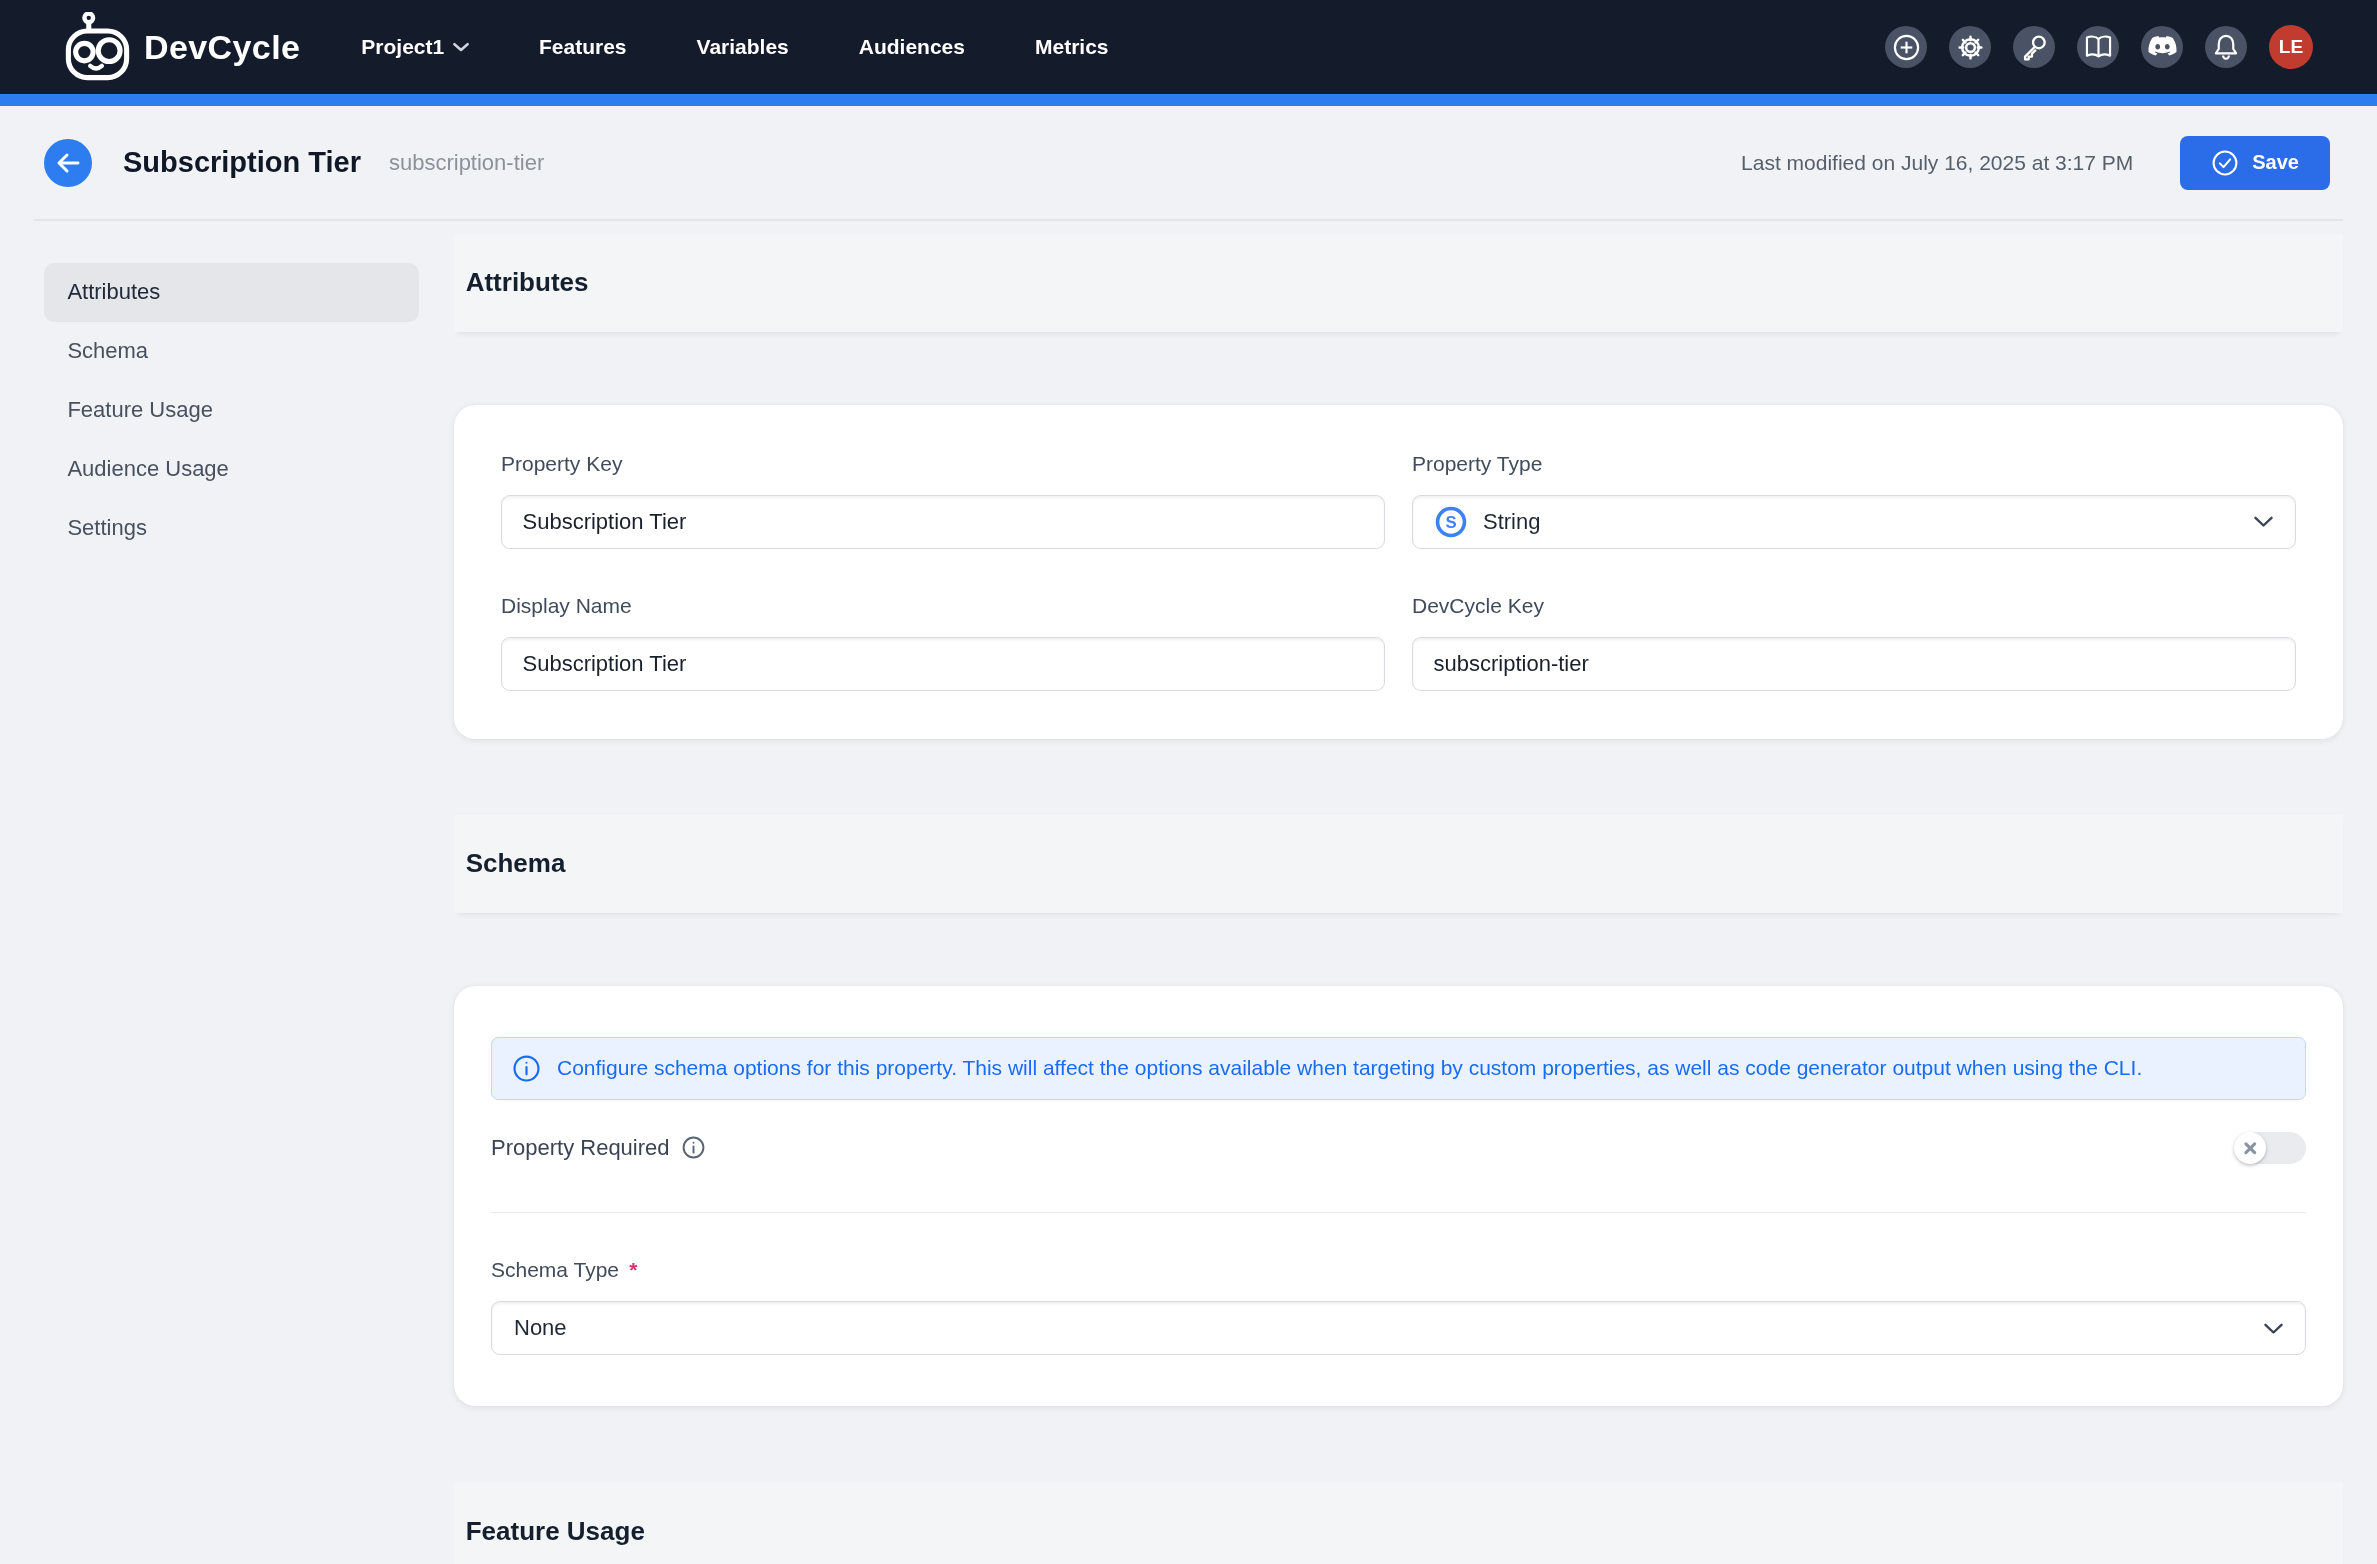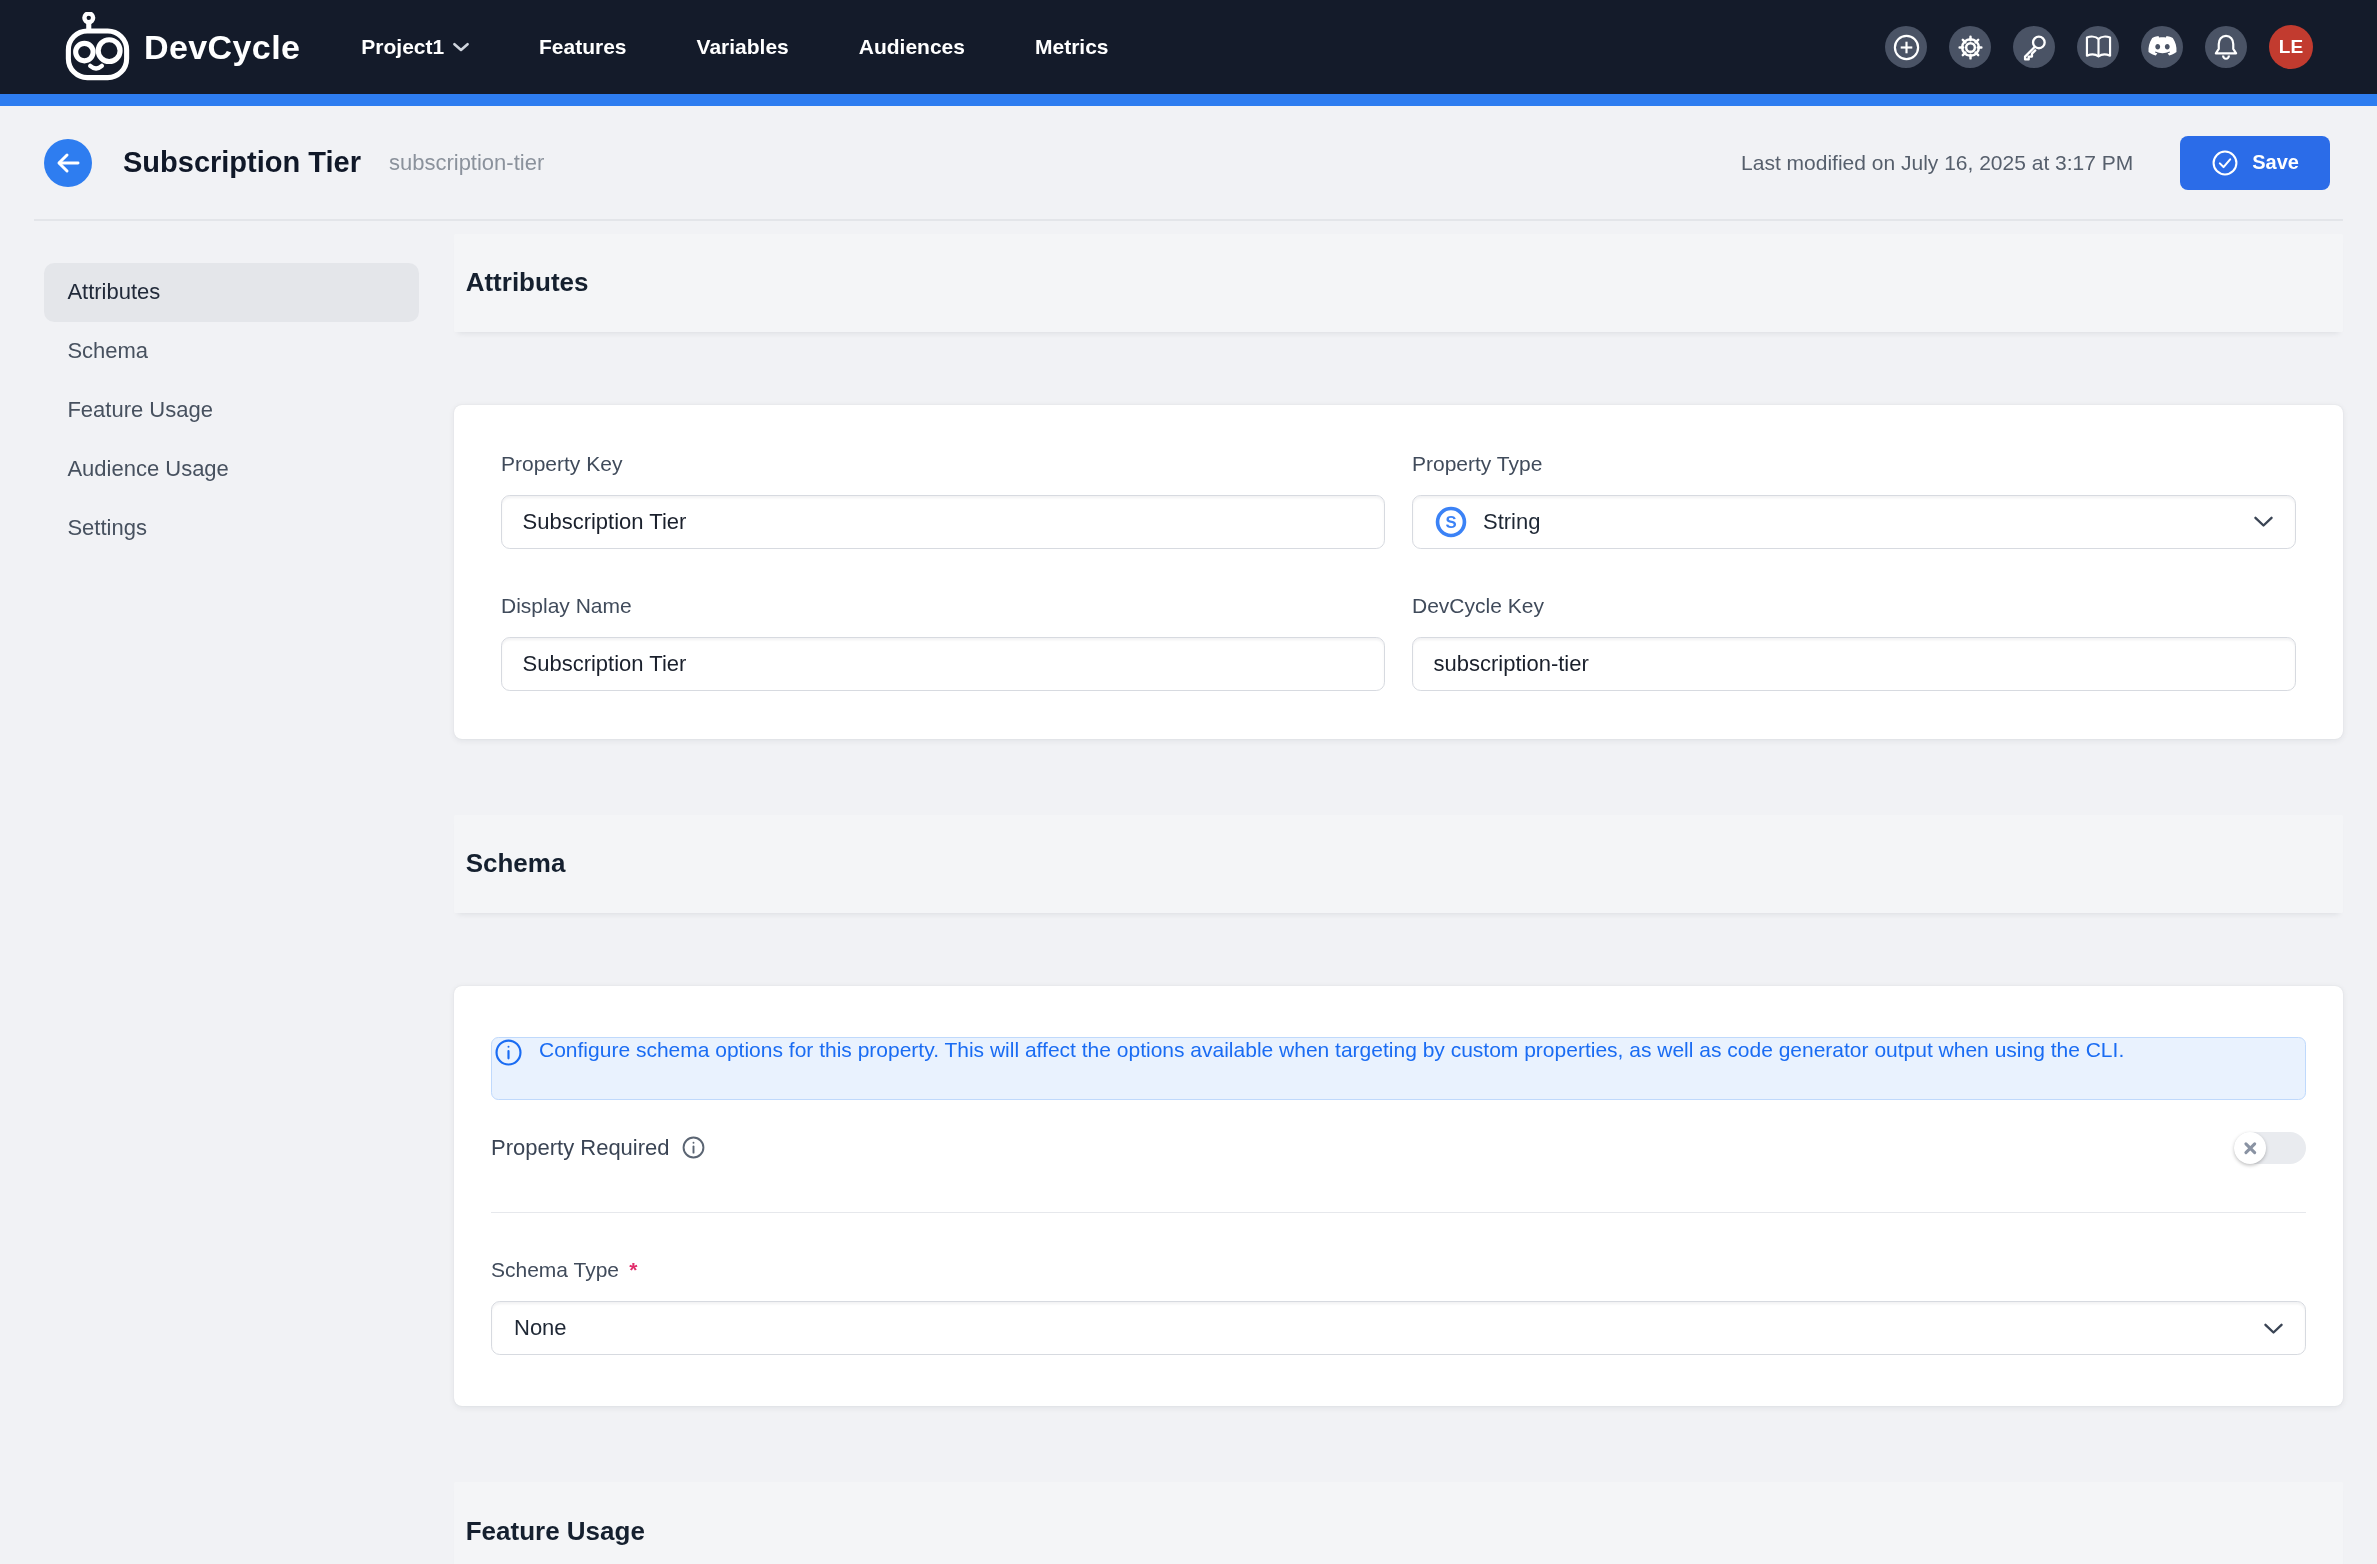--- a/index.html
+++ b/index.html
@@ -37,39 +37,39 @@
     border-radius:10.2px; cursor:pointer; }
   .side-item.active { background:#e4e6ea; color:#212a3a; }
 
   .main { flex:1; margin:13px 34px 0 35px; }
 
   .section-bar { height:98px; background:#f4f5f7; display:flex; align-items:center; padding-left:11.7px;
     box-shadow:0 5.1px 5.9px -3.7px rgba(20,27,42,.10); border-radius:1.5px; }
   .section-bar h2 { font-size:26px; font-weight:600; color:#15202f; }
   .mt { margin-top:76px; }
 
-  .card { background:#fff; border-radius:8px; margin-top:73px;
+  .card { background:#fff; border-radius:21px; margin-top:73px;
     box-shadow:0 1.5px 5.9px rgba(16,24,40,.07), 0 0 1.5px rgba(16,24,40,.08); }
   .card-attrs { padding:47px 47px 48px 47px; }
   .grid2 { display:grid; grid-template-columns:1fr 1fr; column-gap:27px; row-gap:45px; }
 
   .field-label { font-size:21px; font-weight:500; color:#404b5b; display:flex; align-items:center; gap:10.2px; }
   .req { color:#e12d6b; font-weight:700; }
   .text-input { margin-top:19px; width:100%; height:54px; border:1.5px solid #d7dae0; border-radius:8.8px;
     padding:0 20.5px; font-size:22px; color:#1a202c; font-family:inherit; background:#fff;
     box-shadow:inset 0 2.2px 2.2px rgba(16,24,40,.05); outline:none; display:block; }
   .select { margin-top:19px; width:100%; height:54px; border:1.5px solid #d7dae0; border-radius:8.8px;
     padding:0 22px; display:flex; align-items:center; gap:16px; cursor:pointer; background:#fff;
     box-shadow:inset 0 2.2px 2.2px rgba(16,24,40,.05); font-size:22px; color:#1f2835; position:relative; }
   .select .chev { margin-left:auto; }
 
   
   .card-schema { padding:51px 37px 51px 37px; }
   .info-banner { height:63px; background:#e9f2fe; border:1.5px solid #bfd9fc; border-radius:7.3px;
-    display:flex; align-items:flex-start; gap:16px; padding:0 2px; }
+    display:flex; align-items:center; gap:16px; padding:0 20px; }
   .info-banner span { font-size:21px; color:#1a6cf3; }
   .required-row { margin-top:32px; display:flex; align-items:center; justify-content:space-between;gap:7px; }
   .required-label { font-size:22px; font-weight:500; color:#3a4454; display:flex; align-items:center; gap:11.7px; }
   .toggle { width:72px; height:32px; border-radius:17.6px; background:#e9ebef; position:relative; cursor:pointer; flex:0 0 auto; }
   .toggle-knob { position:absolute; left:0; top:0; width:32px; height:32px; border-radius:50%; background:#fff;
     box-shadow:0 1.5px 3.7px rgba(0,0,0,.25); display:flex; align-items:center; justify-content:center; }
   .schema-divider { margin-top:48px; height:1.5px; background:#e6e8ec; }
   .schema-type-block { margin-top:45px; }
 
   svg { display:block; }

